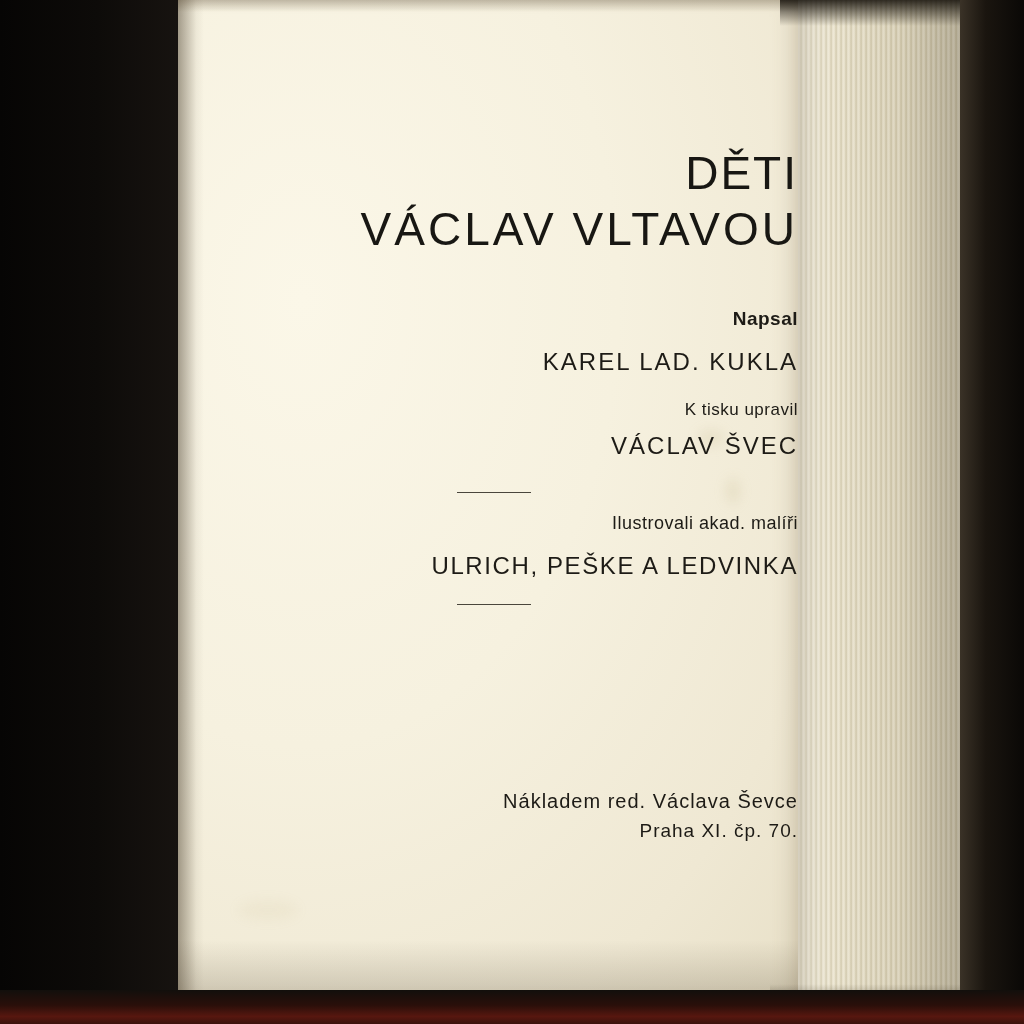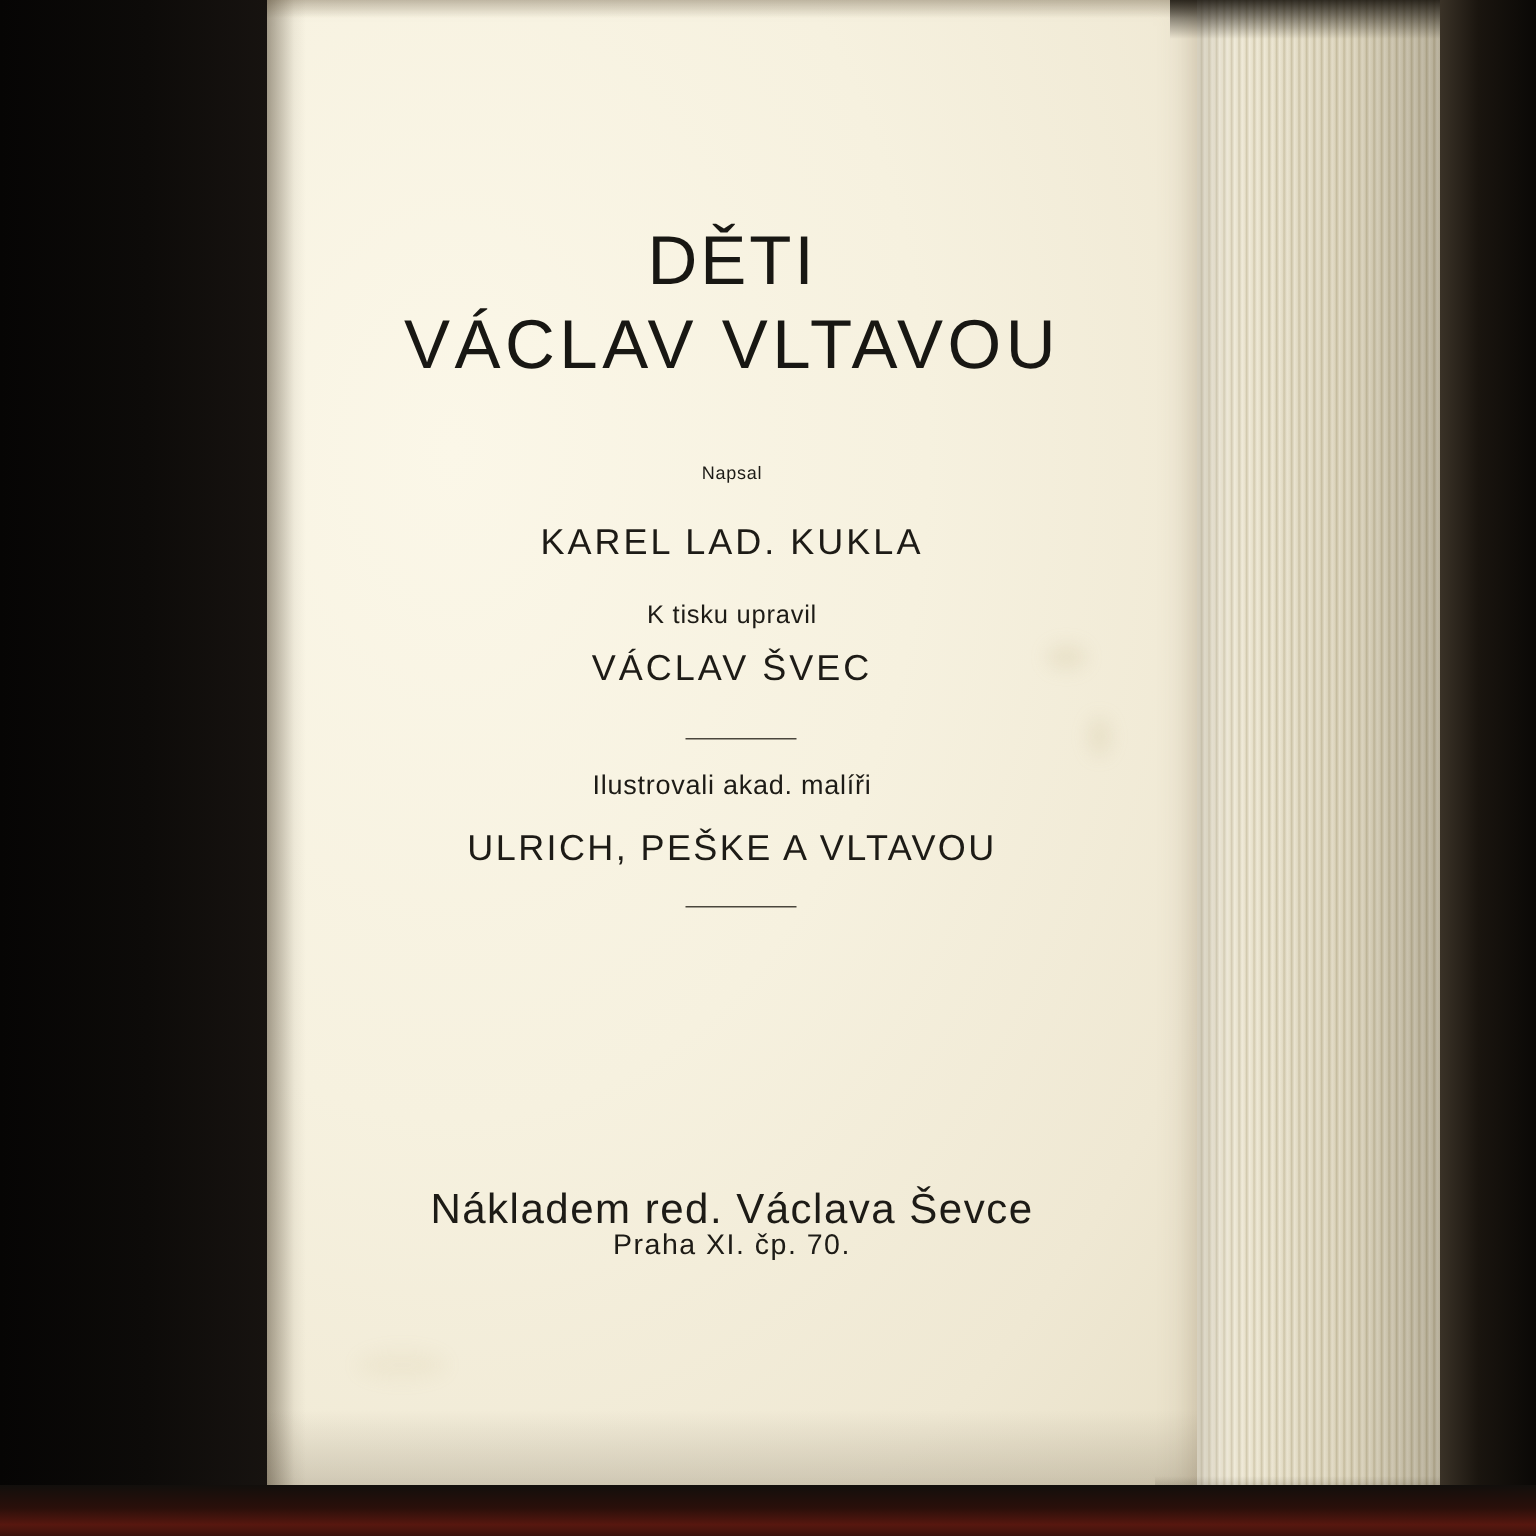--- a/index.html
+++ b/index.html
@@ -121,21 +121,21 @@
     left: 780px; top: 0; width: 200px; height: 26px;
     background: linear-gradient(180deg, rgba(20,16,10,0.85), rgba(20,16,10,0));
   }
 
   
   .content {
     position: absolute;
     left: 0; top: 0;
     width: 620px; height: 1000px;
     color: #1d1b16;
-    text-align: center;
+    text-align: right;
     padding-left: 12px;
   }
   .title {
     position: absolute;
     left: 0; width: 620px;
     top: 146px;
     font-family: "Liberation Sans", sans-serif;
     font-weight: 400;
     letter-spacing: 2px;
     color: #181713;
@@ -148,22 +148,23 @@
     font-size: 46px;
     line-height: 58px;
     letter-spacing: 3px;
   }
 
   .byline-label {
     position: absolute;
     left: 0; width: 620px;
     top: 308px;
     font-family: "Liberation Sans", sans-serif;
-    font-size: 12px;
+    font-size: 19px;
     letter-spacing: 0.5px;
+    font-weight: bold;
   }
   .byline-name {
     position: absolute;
     left: 0; width: 620px;
     top: 348px;
     font-family: "Liberation Sans", sans-serif;
     font-size: 24px;
     letter-spacing: 2px;
   }
 
@@ -218,21 +219,21 @@
     top: 744px;
     font-family: "Liberation Sans", sans-serif;
     font-size: 23px;
     letter-spacing: 2.5px;
   }
   .imprint-pub {
     position: absolute;
     left: 0; width: 620px;
     top: 790px;
     font-family: "Liberation Sans", sans-serif;
-    font-size: 28px;
+    font-size: 20px;
     letter-spacing: 1px;
   }
   .imprint-addr {
     position: absolute;
     left: 0; width: 620px;
     top: 820px;
     font-family: "Liberation Sans", sans-serif;
     font-size: 19px;
     letter-spacing: 1px;
   }
@@ -262,21 +263,21 @@
 
       <div class="byline-label">Napsal</div>
       <div class="byline-name">KAREL LAD. KUKLA</div>
 
       <div class="editor-label">K tisku upravil</div>
       <div class="editor-name">VÁCLAV ŠVEC</div>
 
       <div class="rule rule-1"></div>
 
       <div class="illus-label">Ilustrovali akad. malíři</div>
-      <div class="illus-names">ULRICH, PEŠKE A VLTAVOU</div>
+      <div class="illus-names">ULRICH, PEŠKE A LEDVINKA</div>
 
       <div class="rule rule-2"></div>
 
       <div class="imprint-pub">Nákladem red. Václava Ševce</div>
       <div class="imprint-addr">Praha XI. čp. 70.</div>
 
     </div>
   </div>
 
   <div class="edges"></div>

